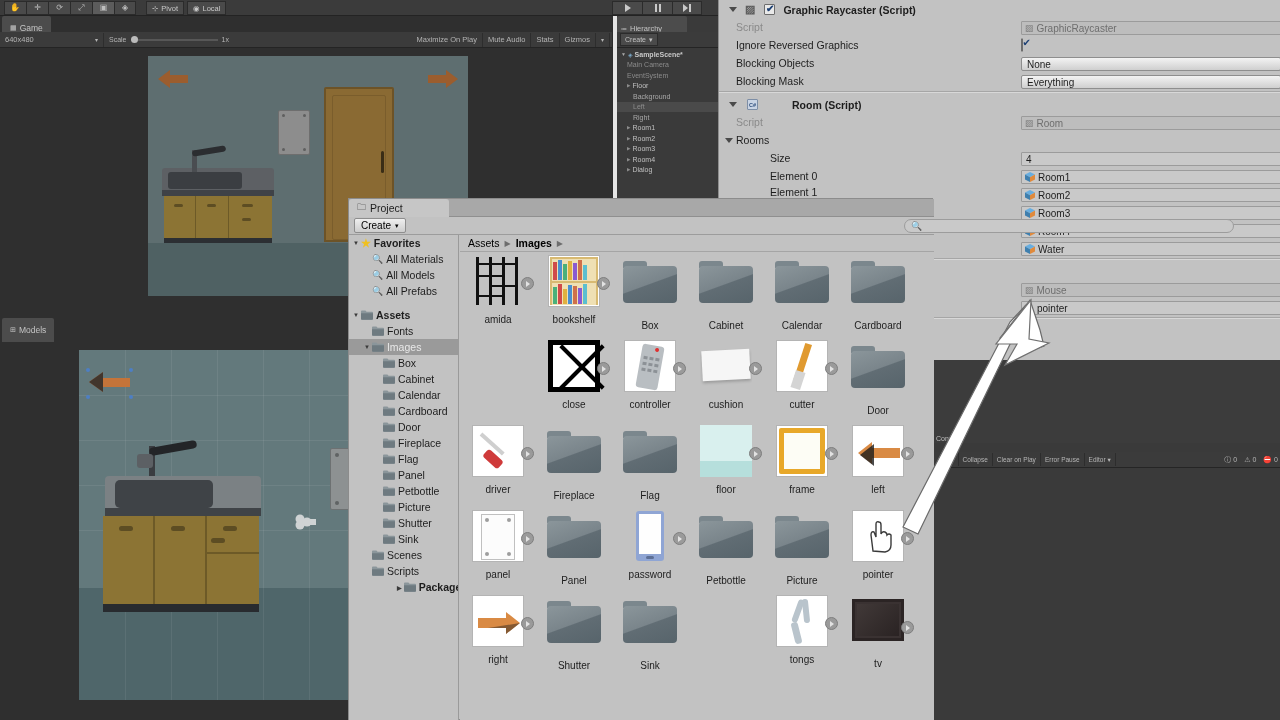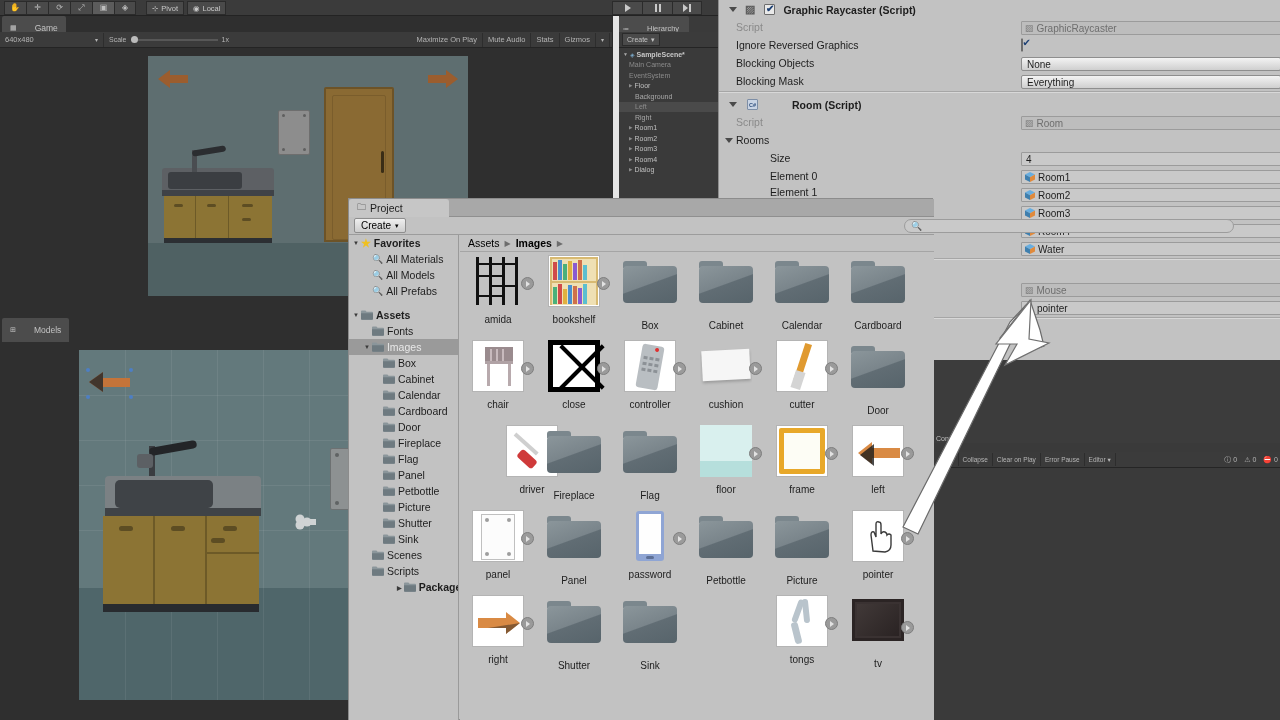--- a/index.html
+++ b/index.html
@@ -27,21 +27,21 @@
   .tri { width:0;height:0;border-left:6px solid #c9c9c9;border-top:4px solid transparent;
     border-bottom:4px solid transparent; }
   .pause { display:flex; gap:2px; }
   .pause i { display:block; width:2px;height:8px;background:#c9c9c9; }
   .step { display:flex; align-items:center; gap:1px; }
   .step .tri { border-left-width:5px; }
   .step i { display:block;width:2px;height:8px;background:#c9c9c9; }
 
   
   .panel-tab { position:absolute; height:24px; background:#4c4c4c; color:#c4c4c4;
-    font-size:8.5px; display:flex; align-items:center; gap:18px; padding:0 8px;
+    font-size:8.5px; display:flex; align-items:center; gap:3px; padding:0 8px;
     border-top-left-radius:2px; border-top-right-radius:2px; }
   .subbar { position:absolute; height:16px; background:#3b3b3b; border-bottom:1px solid #242424;
     display:flex; align-items:center; color:#b4b4b4; font-size:7.5px; }
   .sb-item { padding:0 5px; height:14px; display:flex; align-items:center;
     border-right:1px solid #2d2d2d; }
   .sb-btn { height:13px; background:#4a4a4a; border:1px solid #2b2b2b; color:#c2c2c2;
     font-size:7px; padding:0 4px; display:flex; align-items:center; margin-right:2px; }
 
   
   #gameview { position:absolute; left:0; top:16px; width:612px; height:302px; background:#2f2f2f; }
@@ -51,21 +51,21 @@
   .floor-g { position:absolute; left:0; top:78%; width:100%; height:22%; background:#4f6163; }
 
   
   #sceneview { position:absolute; left:0; top:318px; width:612px; height:402px; background:#2f2f2f; }
   #scene-canvas { position:absolute; left:79px; top:32px; width:277px; height:350px;
     background:#61797c; overflow:hidden; }
   .grid-v,.grid-h { position:absolute; background:rgba(255,255,255,.07); }
 
   
   #hierarchy { position:absolute; left:613px; top:16px; width:105px; height:302px;
-    background:#3a3a3a; border-left:6px solid #e5e5e5; }
+    background:#3a3a3a; border-left:4px solid #e5e5e5; }
   .hi-row { font-size:7px; color:#a9a9a9; height:10.5px; display:flex; align-items:center;
     padding-left:4px; white-space:nowrap; }
   .hi-row.sel { background:#4a4a4a; color:#8c8c8c; }
   .hi-row.dim { color:#8b8b8b; }
   .hi-row b { font-weight:bold; color:#c8c8c8; }
 
   
   #inspector { position:absolute; left:718px; top:0; width:562px; height:360px;
     background:#c2c2c2; color:#1d1d1d; font-size:10.5px;
     border-left:1px solid #8e8e8e; }
@@ -853,35 +853,20 @@
           </div>
           <div class="cell" style="left: 380px; top: 0px;">
             <div class="thumb">
               <div class="big-folder">
                 <div class="tabf"></div>
                 <div class="body"></div>
               </div>
             </div>
             <div class="cell-lbl">Cardboard</div>
           </div>
-          <div class="cell" style="left: 0px; top: 85px;">
-            <div class="thumb">
-              <div class="imgthumb">
-                <div style="position:absolute;left:12px;top:6px;width:28px;height:14px;background:#9a8b8e;"></div>
-                <div style="position:absolute;left:12px;top:20px;width:28px;height:3px;background:#b0a2a5;"></div>
-                <div style="position:absolute;left:14px;top:23px;width:3px;height:22px;background:#b8aaad;"></div>
-                <div style="position:absolute;left:35px;top:23px;width:3px;height:22px;background:#b8aaad;"></div>
-                <div style="position:absolute;left:17px;top:8px;width:2px;height:12px;background:#c8babd;"></div>
-                <div style="position:absolute;left:23px;top:8px;width:2px;height:12px;background:#c8babd;"></div>
-                <div style="position:absolute;left:29px;top:8px;width:2px;height:12px;background:#c8babd;"></div>
-              </div>
-              <span class="sub-dot"></span>
-            </div>
-            <div class="cell-lbl">chair</div>
-          </div>
           <div class="cell" style="left: 76px; top: 85px;">
             <div class="thumb">
               <div style="width:52px;height:52px;margin:2px auto 0;background:#fff;border:5px solid #000;position:relative;">
                 <span style="position:absolute;left:-1px;top:20px;width:60px;height:4px;background:#000;transform:rotate(45deg);transform-origin:center;"></span>
                 <span style="position:absolute;left:-1px;top:20px;width:60px;height:4px;background:#000;transform:rotate(-45deg);transform-origin:center;"></span>
               </div>
               <span class="sub-dot"></span>
             </div>
             <div class="cell-lbl">close</div>
           </div>
@@ -926,21 +911,21 @@
           </div>
           <div class="cell" style="left: 380px; top: 85px;">
             <div class="thumb">
               <div class="big-folder">
                 <div class="tabf"></div>
                 <div class="body"></div>
               </div>
             </div>
             <div class="cell-lbl">Door</div>
           </div>
-          <div class="cell" style="left: 0px; top: 170px; margin-left: 34px;">
+          <div class="cell" style="left: 0px; top: 170px;">
             <div class="thumb">
               <div class="imgthumb">
                 <div style="position:absolute;left:8px;top:6px;width:30px;height:4px;background:#cfcfcf;transform:rotate(42deg);transform-origin:left;"></div>
                 <div style="position:absolute;left:10px;top:28px;width:20px;height:10px;background:#cf3a3a;border-radius:3px;transform:rotate(42deg);"></div>
               </div>
               <span class="sub-dot"></span>
             </div>
             <div class="cell-lbl">driver</div>
           </div>
           <div class="cell" style="left: 76px; top: 170px;">

